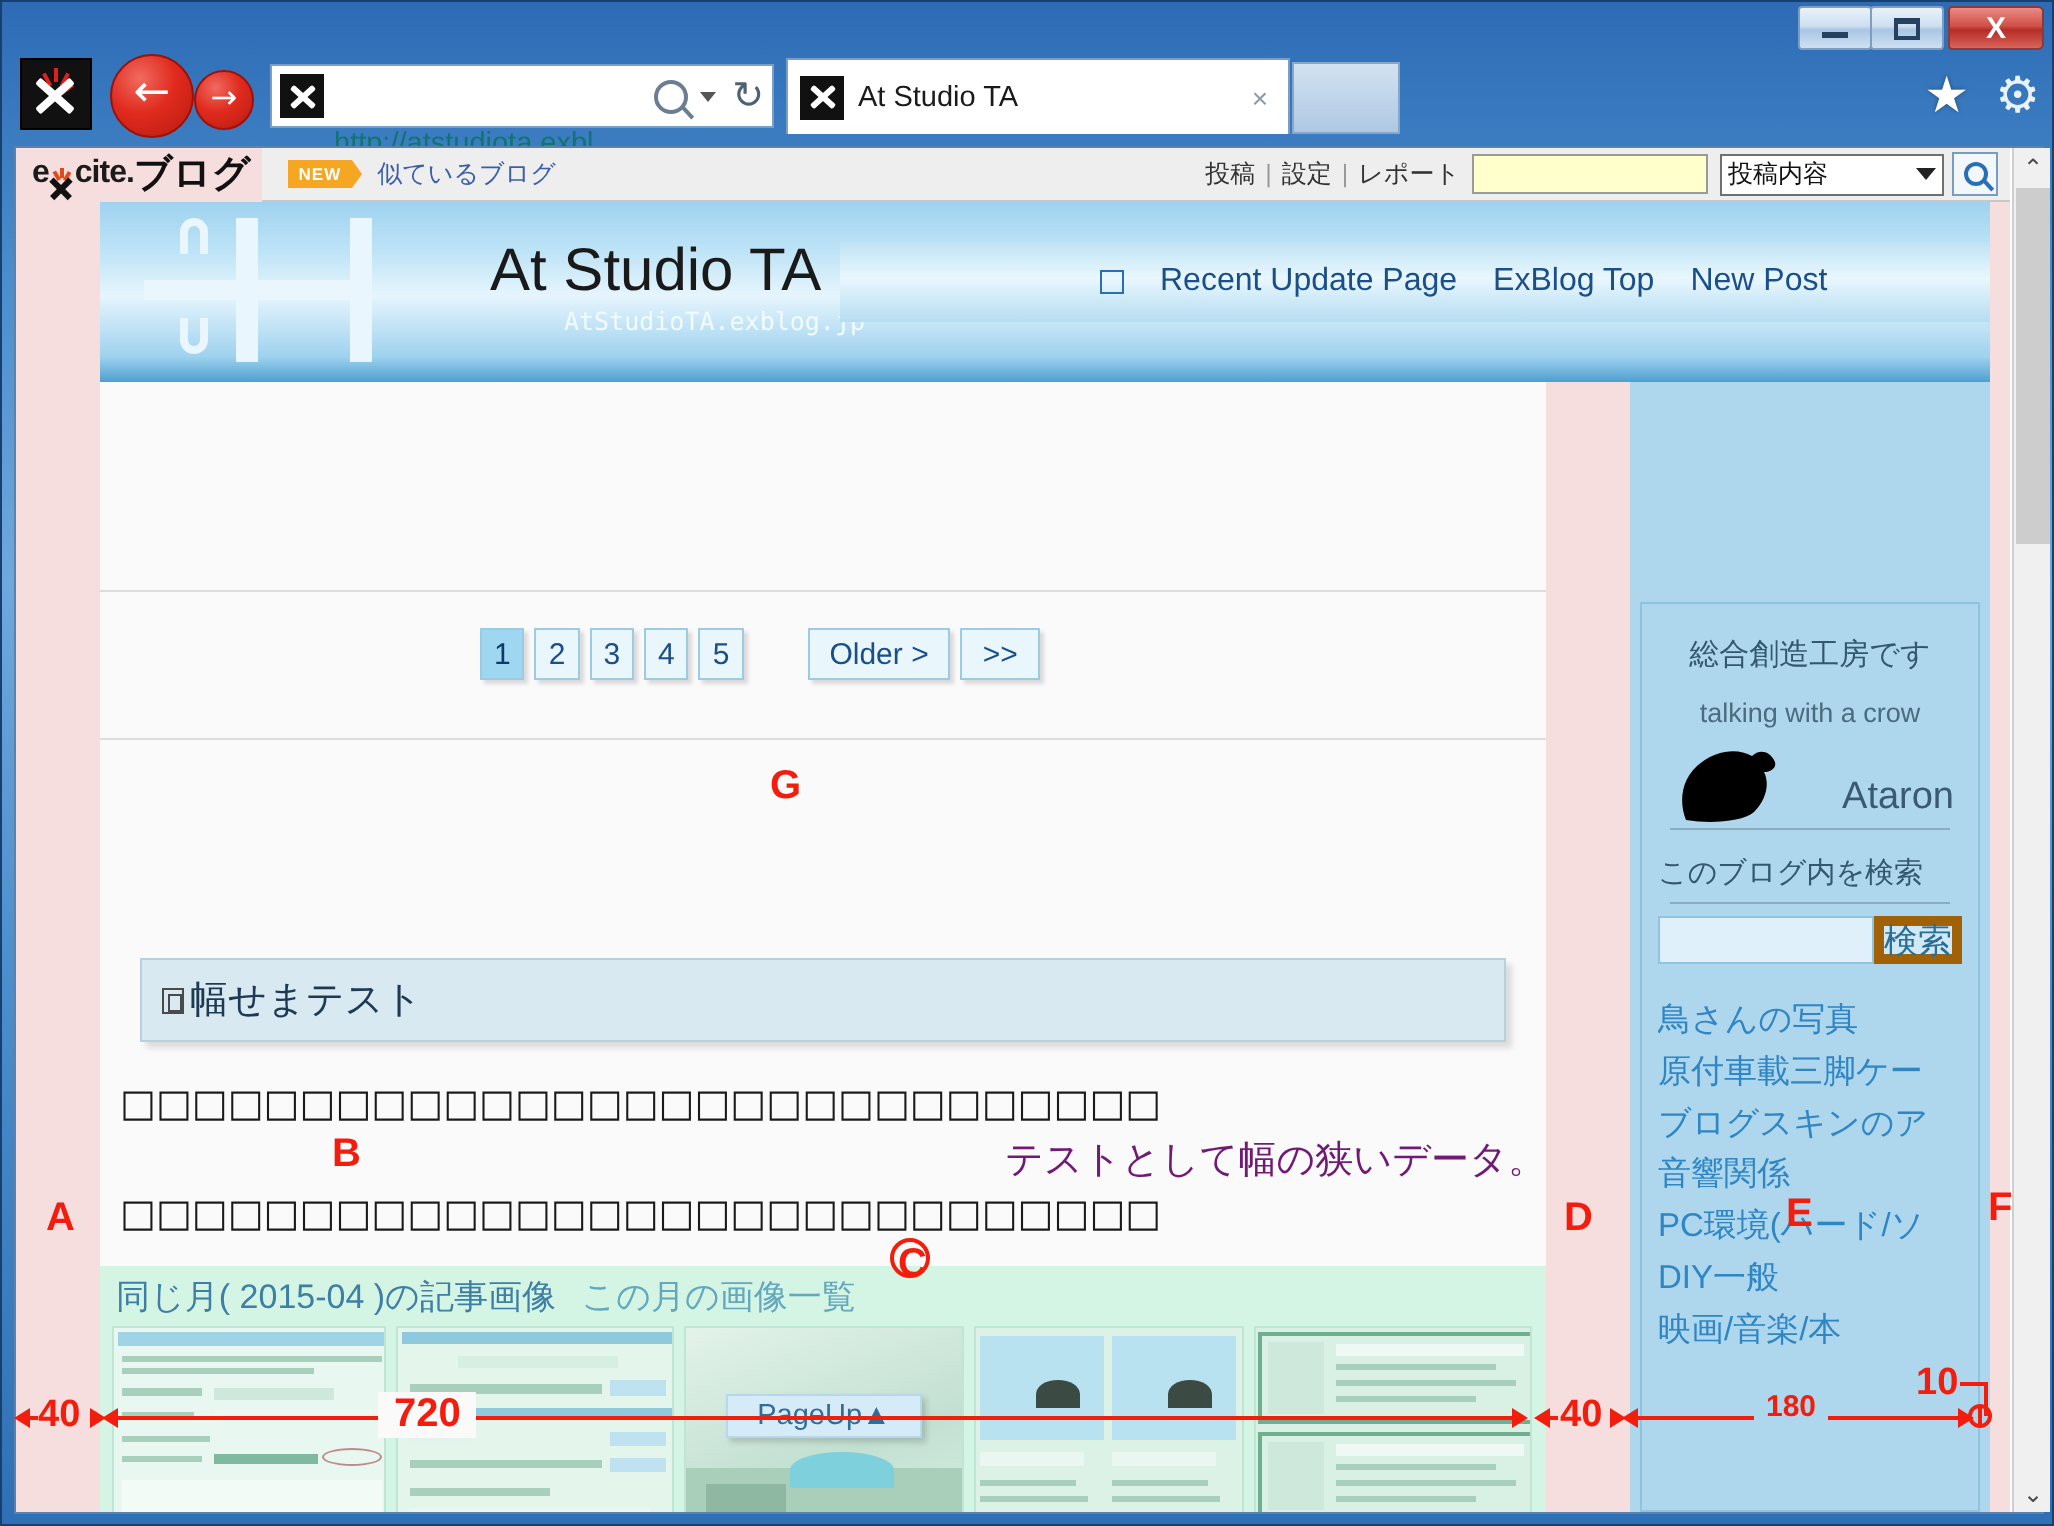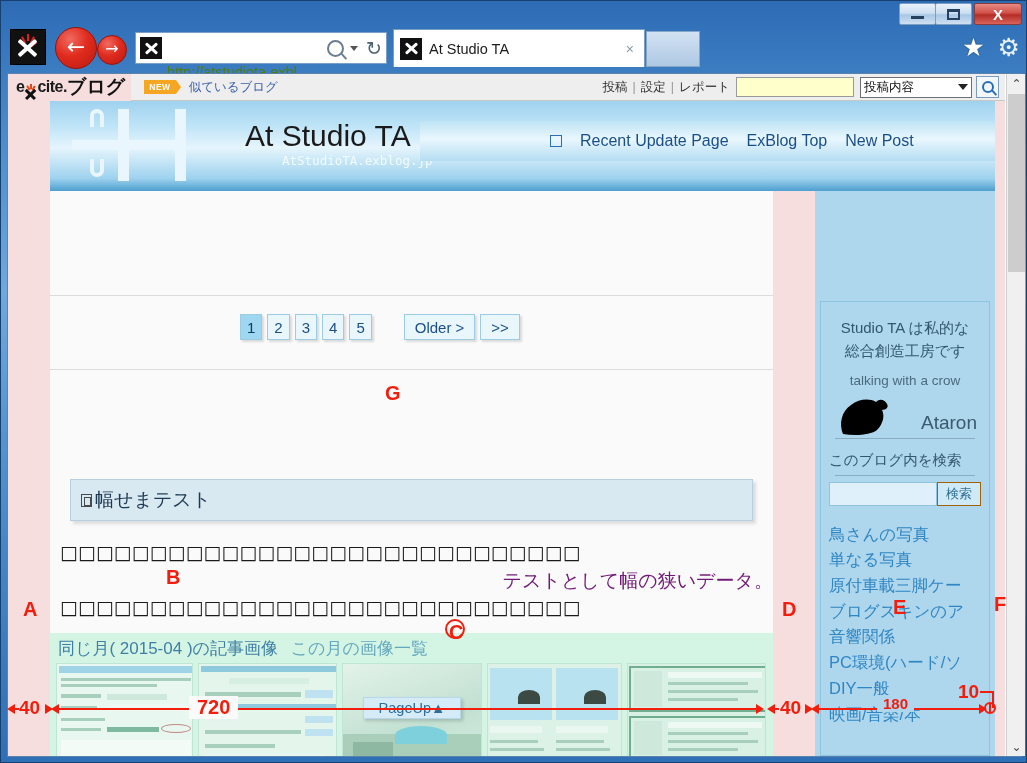--- a/index.html
+++ b/index.html
@@ -58,21 +58,21 @@
   #navfwd  { left:96px; top:10px; width:30px; height:30px; font-size:16px; }
   .arrowg { font-family:"DejaVu Sans", sans-serif; line-height:1; margin-top:-2px;}
 
   #urlbar {
     position:absolute; left:134px; top:7px; width:252px; height:32px;
     background:#fff; border:1px solid #7b9ec4; display:flex; align-items:center; padding:0 4px;
   }
   #urlfav { width:22px;height:22px;background:#111;flex:none;display:flex;align-items:center;justify-content:center;}
   #urlfav .xlogo{width:17px;height:17px;}
   #urlfav .xlogo .bar{width:15px;height:3px;top:7px;left:1px;}
-  #urltext { flex:1; font-size:14.5px; color:#4d7c0f; margin-left:5px; white-space:nowrap; overflow:hidden;margin-top:48px;}
+  #urltext { flex:1; font-size:14.5px; color:#0f766e; margin-left:5px; white-space:nowrap; overflow:hidden;margin-top:48px;}
   .srch-ico { width:17px;height:17px;border:2px solid #6b7d91;border-radius:50%;position:relative;flex:none;}
   .srch-ico:after{content:"";position:absolute;width:2px;height:7px;background:#6b7d91;right:-3px;bottom:-5px;transform:rotate(-42deg);}
   .caretd { width:0;height:0;border-left:4px solid transparent;border-right:4px solid transparent;border-top:5px solid #555; margin:0 6px;}
   .reload { font-size:19px;color:#4d6273;margin-left:2px; font-family:"DejaVu Sans",sans-serif;}
 
   #tabstrip { position:absolute; left:392px; top:4px; width:320px; height:40px; }
   #tab1 {
     position:absolute; left:0; top:0; width:252px; height:38px;
     background:#fff; border:1px solid #7b9ec4; border-bottom:none;
     display:flex; align-items:center; padding:0 6px;
@@ -199,22 +199,22 @@
      background:#aed6ec; border:1px solid #8fc4e0;}
   .sb-p{ text-align:center; color:#33576e; font-size:15px; line-height:1.55; }
   .sb-small{ text-align:center; color:#4b6b7e; font-size:13.5px; margin-top:10px;}
   .sb-crow{ position:relative; height:46px; margin-top:2px; }
   .crowsvg{ position:absolute; left:6px; top:0; }
   .sb-name{ position:absolute; right:4px; bottom:2px; font-size:19px; color:#3a5a70;}
   .sb-rule{ height:1px; background:#8aacc0; margin:2px 6px 0 6px;}
   .sb-head{ font-size:14.5px; color:#33576e; margin-top:12px; }
   .sb-searchrow{ display:flex; margin-top:6px; }
   .sb-input{ flex:1; height:24px; background:#dff0fa; border:1px solid #8fc4e0;}
-  .sb-sbtn{ width:44px;height:24px;background:#cfe9f7;border:1px solid #a16207;
-     display:flex;align-items:center;justify-content:center;font-size:13px;color:#2c6e93;}
+  .sb-sbtn{ width:44px;height:24px;background:#cfe9f7;border:5px solid #a16207;
+     display:flex;align-items:center;justify-content:center;font-size:17px;color:#2c6e93;}
   .sb-cats{ margin-top:16px; }
   .sb-cat{ font-size:16.5px; color:#2f86c4; line-height:1.56; white-space:nowrap; overflow:hidden;}
 
   
   #pageup{ position:absolute; left:362px; top:696px; width:98px; height:22px;
      background:#d5ebf7; border:1px solid #b6d8ea; display:flex;align-items:center;
      justify-content:center; font-size:14.5px; color:#2f6e99;
      box-shadow:2px 2px 3px rgba(0,0,0,.17); z-index:30;}
 
   
@@ -459,39 +459,37 @@
               <span class="tl" style="left:40px;top:84px;width:70px;height:3px"></span>
             </div>
           </div>
         </div>
 
       </div>
 
       <div id="sidebar">
         <div id="sbBox">
           <div style="padding:14px 8px 0 8px;">
-            <div class="sb-p">Studio TA は私的な</div>
             <div class="sb-p">総合創造工房です</div>
             <div class="sb-small">talking with a crow</div>
             <div class="sb-crow">
               <svg class="crowsvg" width="70" height="46" viewBox="0 0 70 46">
                 <path d="M8 44 C4 34 6 22 16 15 C24 9 34 8 41 12 C45 8 50 10 52 14 C54 17 51 20 47 20 C50 26 48 34 42 40 C36 45 20 46 8 44 Z" fill="#000"></path>
               </svg>
               <span class="sb-name">Ataron</span>
             </div>
             <div class="sb-rule"></div>
             <div class="sb-head">このブログ内を検索</div>
             <div class="sb-rule" style="margin-top:5px"></div>
             <div class="sb-searchrow">
               <span class="sb-input"></span>
               <span class="sb-sbtn">検索</span>
             </div>
             <div class="sb-cats">
               <div class="sb-cat">鳥さんの写真</div>
-              <div class="sb-cat">単なる写真</div>
               <div class="sb-cat">原付車載三脚ケー</div>
               <div class="sb-cat">ブログスキンのア</div>
               <div class="sb-cat">音響関係</div>
               <div class="sb-cat">PC環境(ハード/ソ</div>
               <div class="sb-cat">DIY一般</div>
               <div class="sb-cat">映画/音楽/本</div>
             </div>
 
           </div>
         </div>

